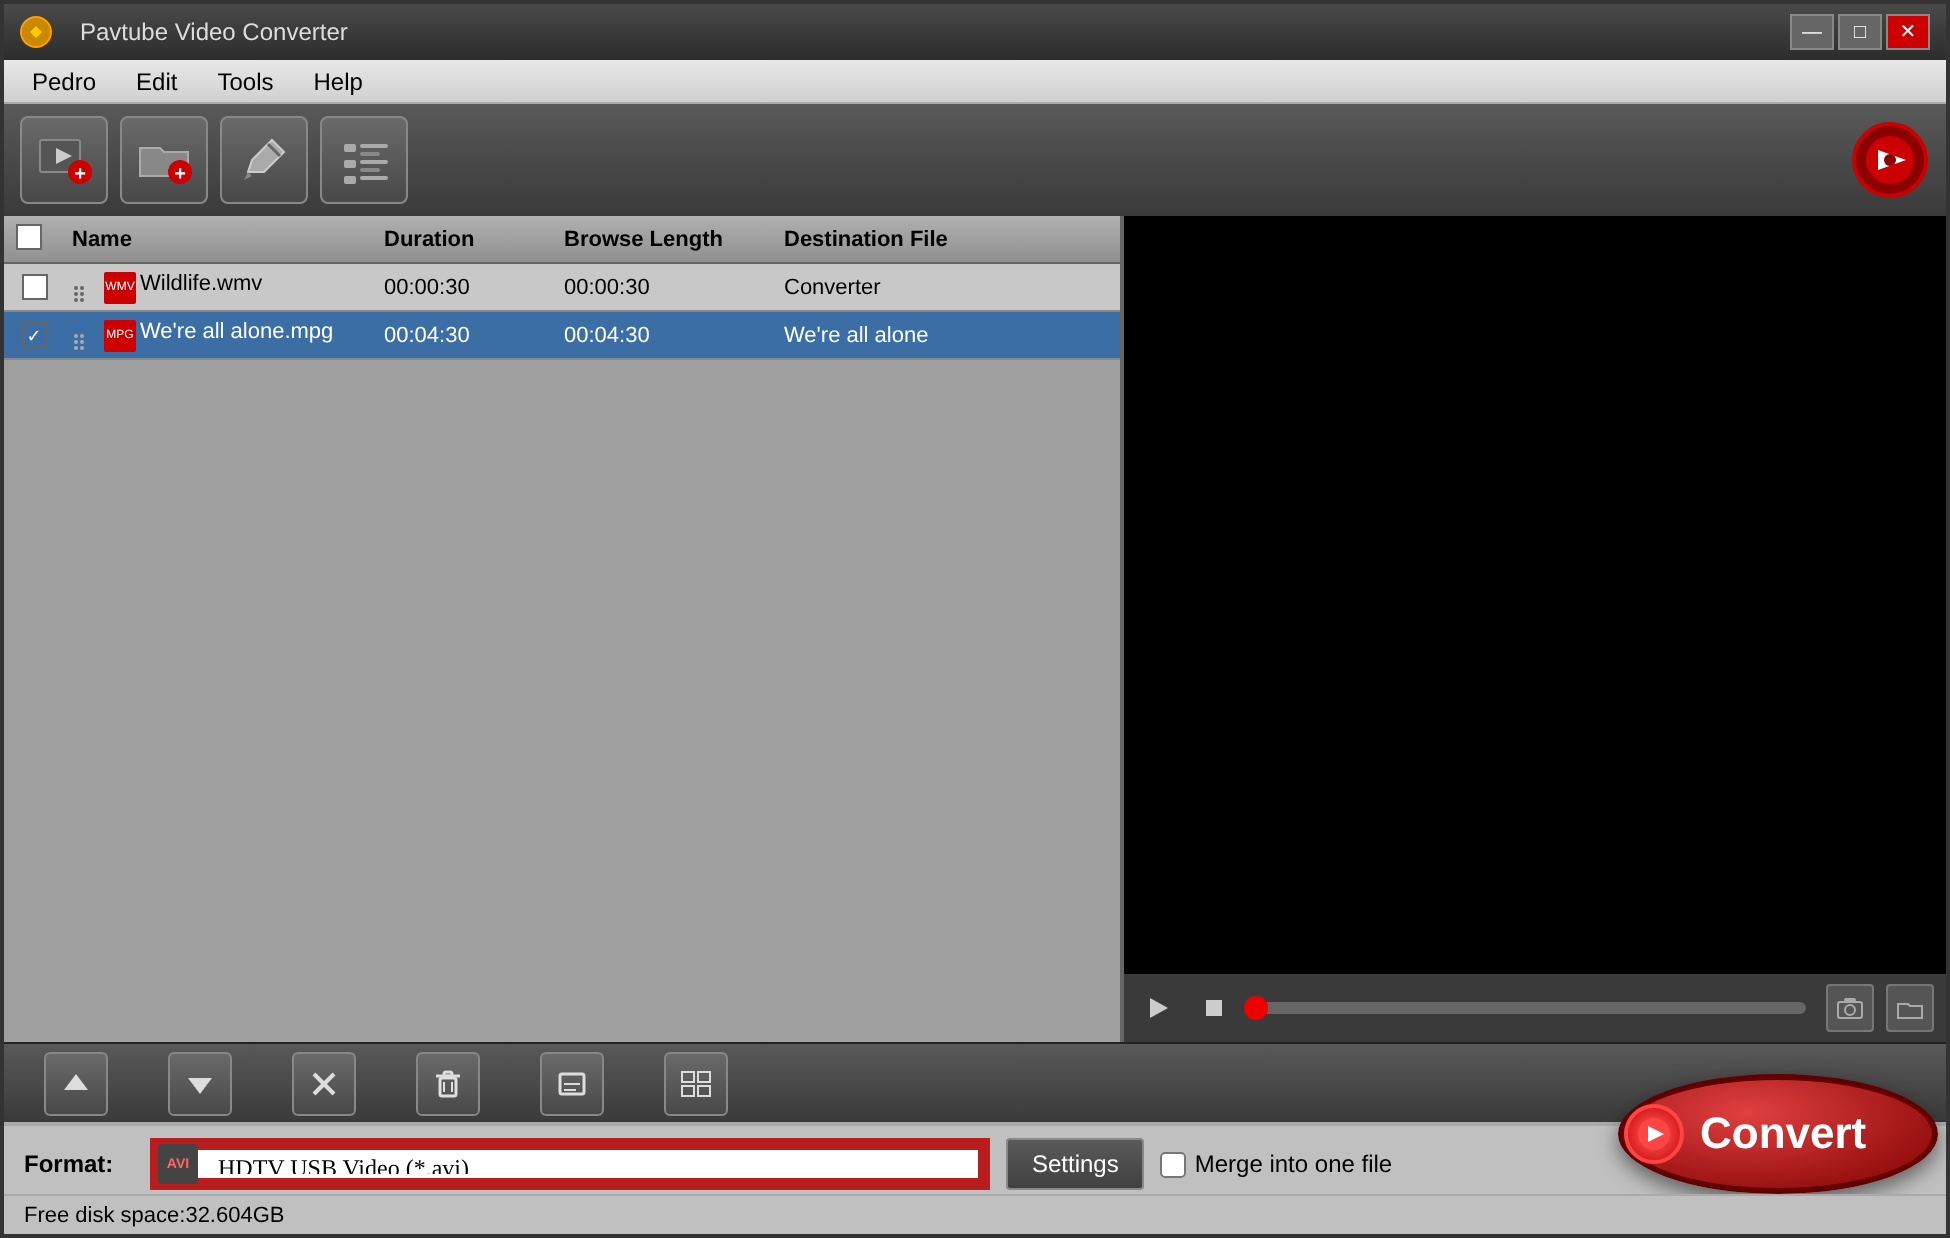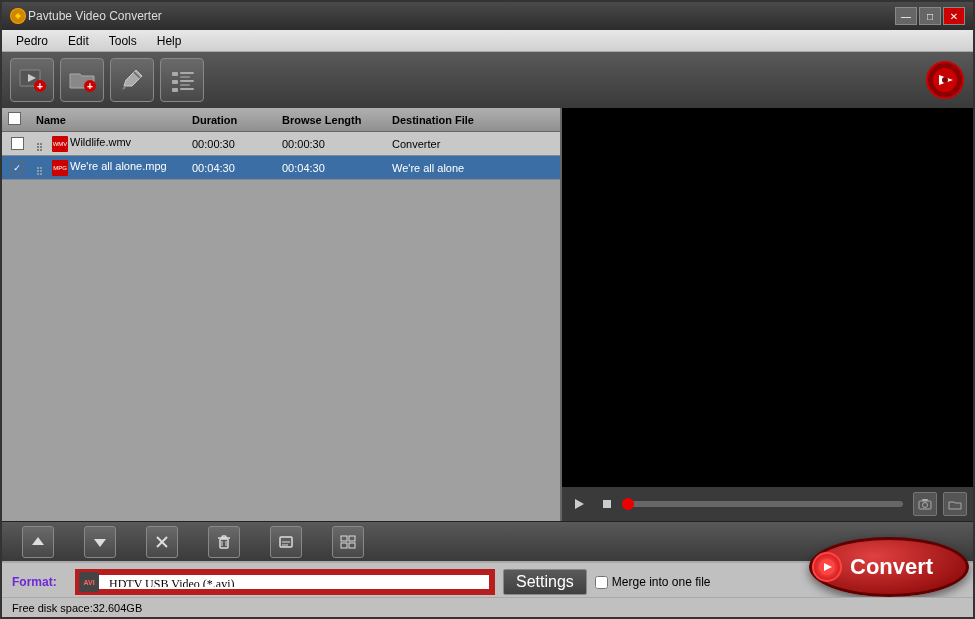--- a/index.html
+++ b/index.html
@@ -18,21 +18,21 @@
       height: 28px;
       display: flex;
       align-items: center;
       padding: 0 8px;
       color: #fff;
       justify-content: space-between;
     }
     #title-bar-left {
       display: flex;
       align-items: center;
-      gap: 2px;
+      gap: 14px;
     }
     #title-icon {
       width: 16px; height: 16px;
       background: radial-gradient(circle, #ffcc00, #ff8800);
       border-radius: 50%;
       position: relative;
     }
     #title-text {
       font-size: 12px;
       color: #ddd;
@@ -289,21 +289,21 @@
     }
     .format-row {
       display: flex;
       align-items: center;
       gap: 8px;
     }
     .format-label {
       font-size: 12px;
       font-weight: bold;
       width: 55px;
-      color: #6d28d9;
+      color: #000000;
     }
     .format-select-wrapper {
       position: relative;
       display: flex;
       align-items: center;
     }
     .format-select {
       width: 420px;
       height: 26px;
       background: #fff;
@@ -332,21 +332,21 @@
       border-right: 4px solid transparent;
     }
     .arrow-down { border-top: 5px solid #555; }
 
     .settings-btn {
       height: 26px;
       padding: 0 12px;
       background: linear-gradient(to bottom, #5a5a5a, #404040);
       border: 1px solid #888;
       color: #fff;
-      font-size: 16px;
+      font-size: 12px;
       cursor: pointer;
       border-radius: 2px;
     }
 
     .merge-label {
       display: flex;
       align-items: center;
       gap: 4px;
       font-size: 12px;
       color: #000;

